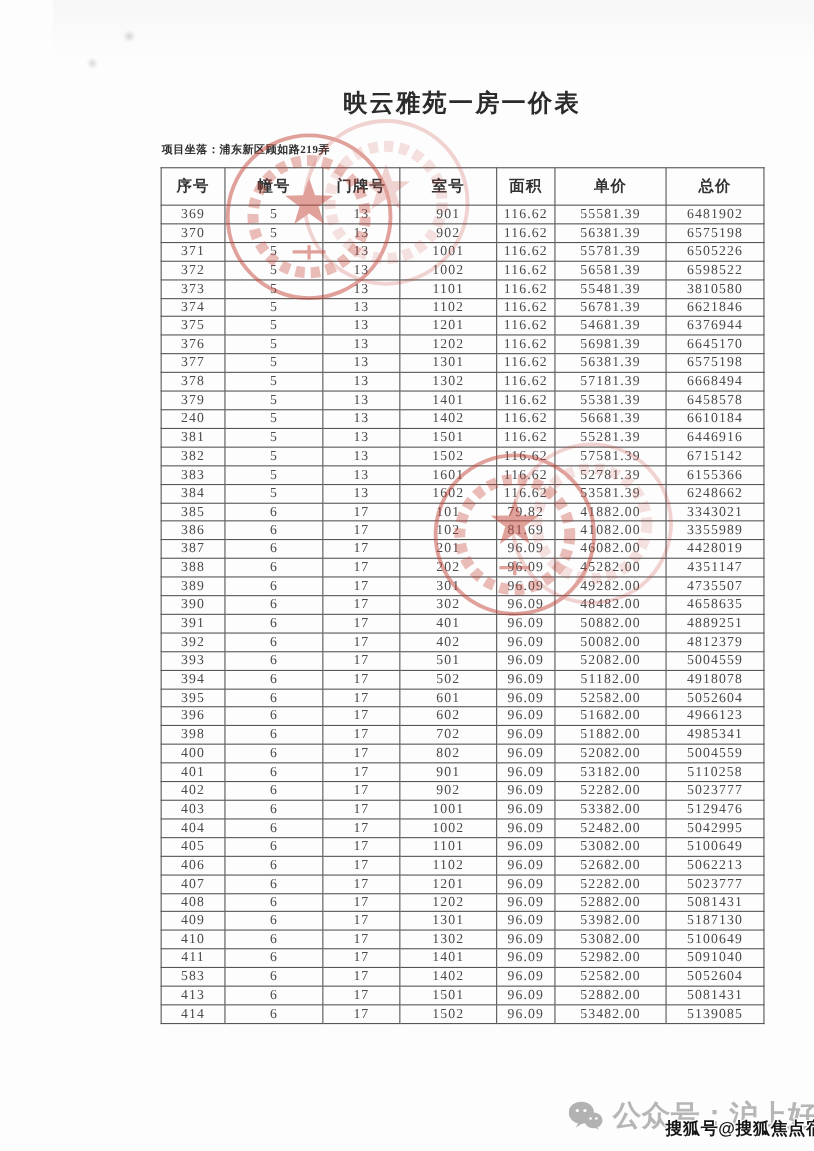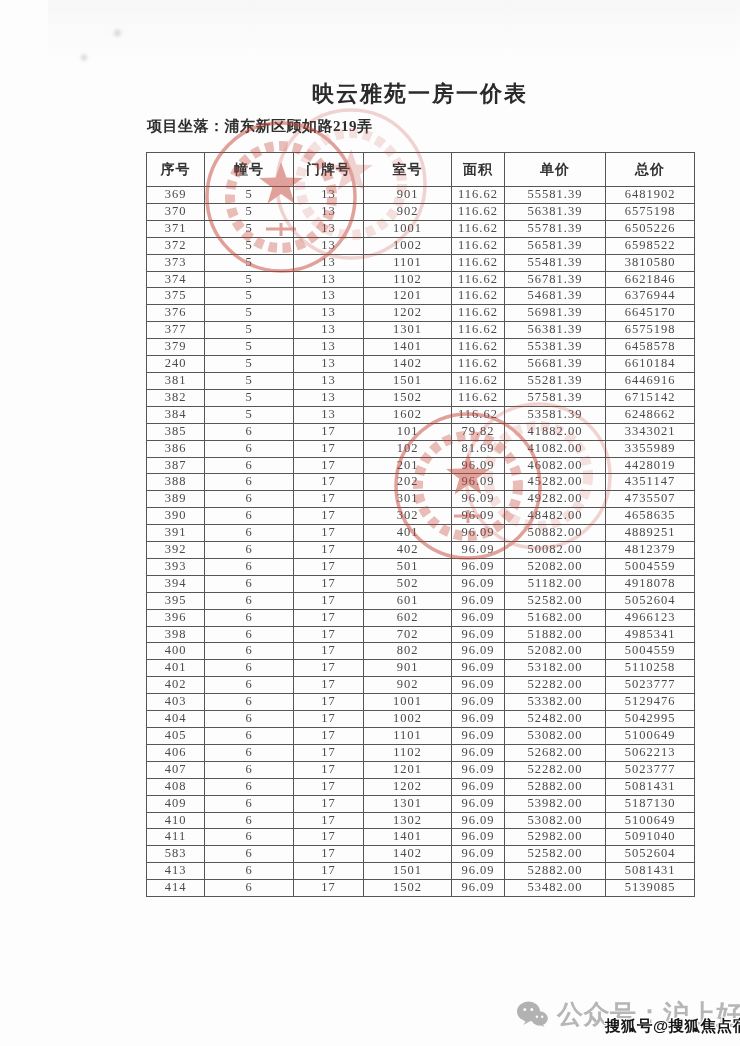--- a/index.html
+++ b/index.html
@@ -13,22 +13,22 @@
     background:radial-gradient(circle,#cccccc 0%,rgba(220,220,220,0) 70%);}
   #smudge1{left:64px;top:28px;width:11px;height:10px;}
   #smudge2{left:31px;top:53px;width:10px;height:9px;}
 
   .doc-title{
     position:absolute;left:98px;top:79px;width:548px;
     text-align:center;font-size:22px;font-weight:bold;color:#2b2b2b;
     letter-spacing:2px;white-space:nowrap;
   }
   .doc-location{
-    position:absolute;left:99px;top:117px;
-    font-size:15px;font-weight:bold;color:#2e2e2e;letter-spacing:0.5px;white-space:nowrap;
+    position:absolute;left:99px;top:129px;
+    font-size:10px;font-weight:bold;color:#2e2e2e;letter-spacing:0.5px;white-space:nowrap;
   }
 
   table.price{
     position:absolute;left:98px;top:152px;width:548px;
     border-collapse:collapse;table-layout:fixed;
   }
   table.price th,table.price td{
     border:1px solid #565656;text-align:center;vertical-align:middle;
     padding:0;overflow:hidden;white-space:nowrap;
   }
@@ -163,20 +163,29 @@
         <tr>
           <td>377</td>
           <td>5</td>
           <td>13</td>
           <td>1301</td>
           <td>116.62</td>
           <td>56381.39</td>
           <td>6575198</td>
         </tr>
         <tr>
+          <td>378</td>
+          <td>5</td>
+          <td>13</td>
+          <td>1302</td>
+          <td>116.62</td>
+          <td>57181.39</td>
+          <td>6668494</td>
+        </tr>
+        <tr>
           <td>379</td>
           <td>5</td>
           <td>13</td>
           <td>1401</td>
           <td>116.62</td>
           <td>55381.39</td>
           <td>6458578</td>
         </tr>
         <tr>
           <td>240</td>
@@ -197,20 +206,29 @@
           <td>6446916</td>
         </tr>
         <tr>
           <td>382</td>
           <td>5</td>
           <td>13</td>
           <td>1502</td>
           <td>116.62</td>
           <td>57581.39</td>
           <td>6715142</td>
+        </tr>
+        <tr>
+          <td>383</td>
+          <td>5</td>
+          <td>13</td>
+          <td>1601</td>
+          <td>116.62</td>
+          <td>52781.39</td>
+          <td>6155366</td>
         </tr>
         <tr>
           <td>384</td>
           <td>5</td>
           <td>13</td>
           <td>1602</td>
           <td>116.62</td>
           <td>53581.39</td>
           <td>6248662</td>
         </tr>

